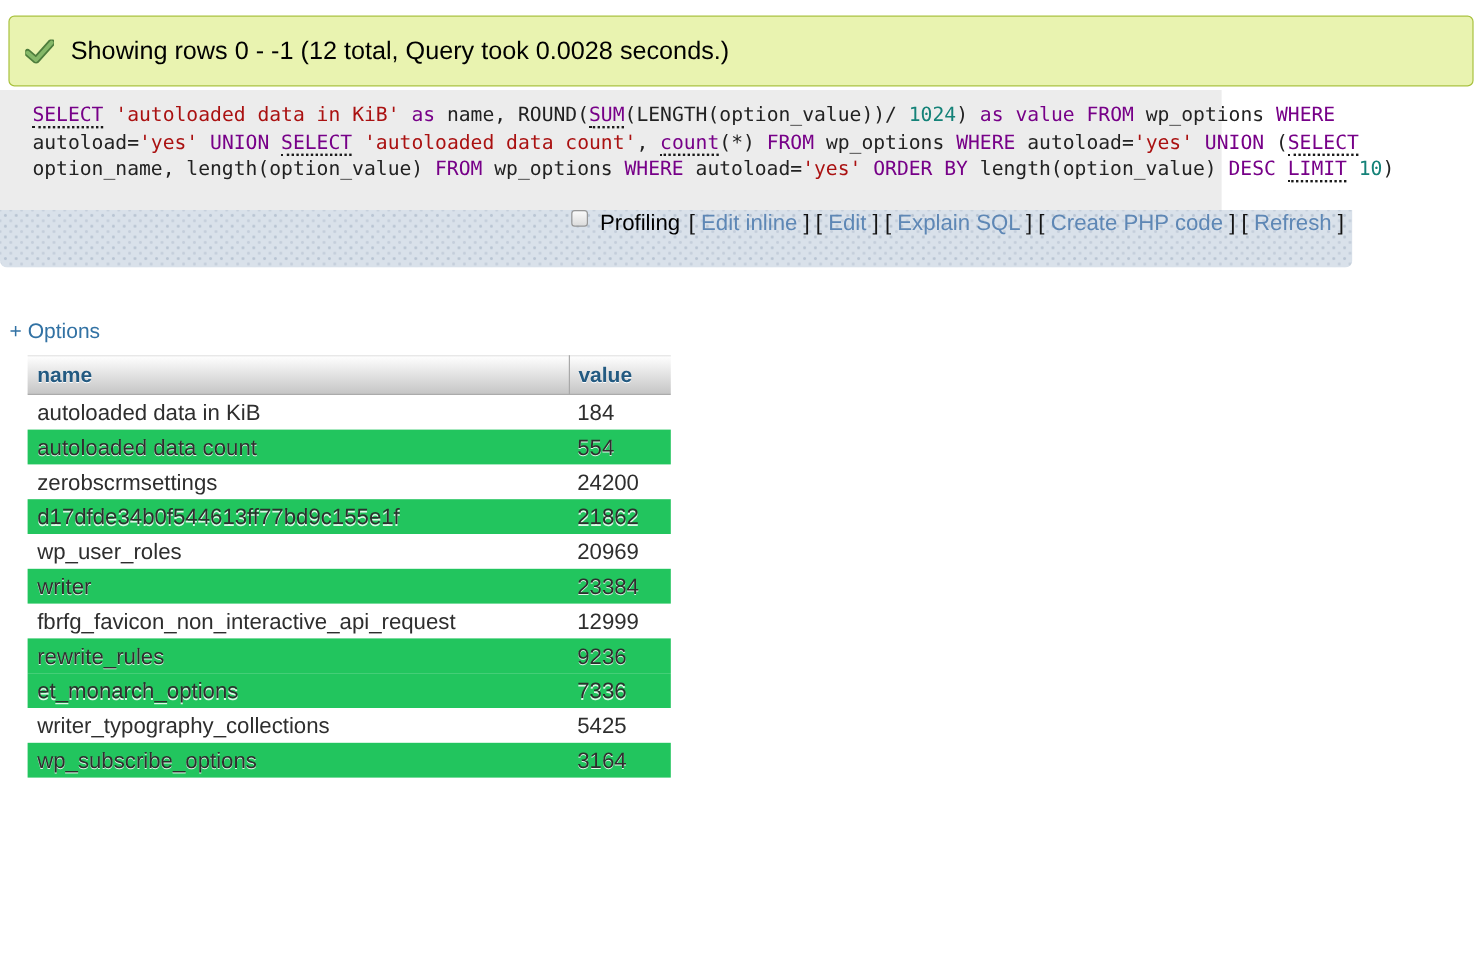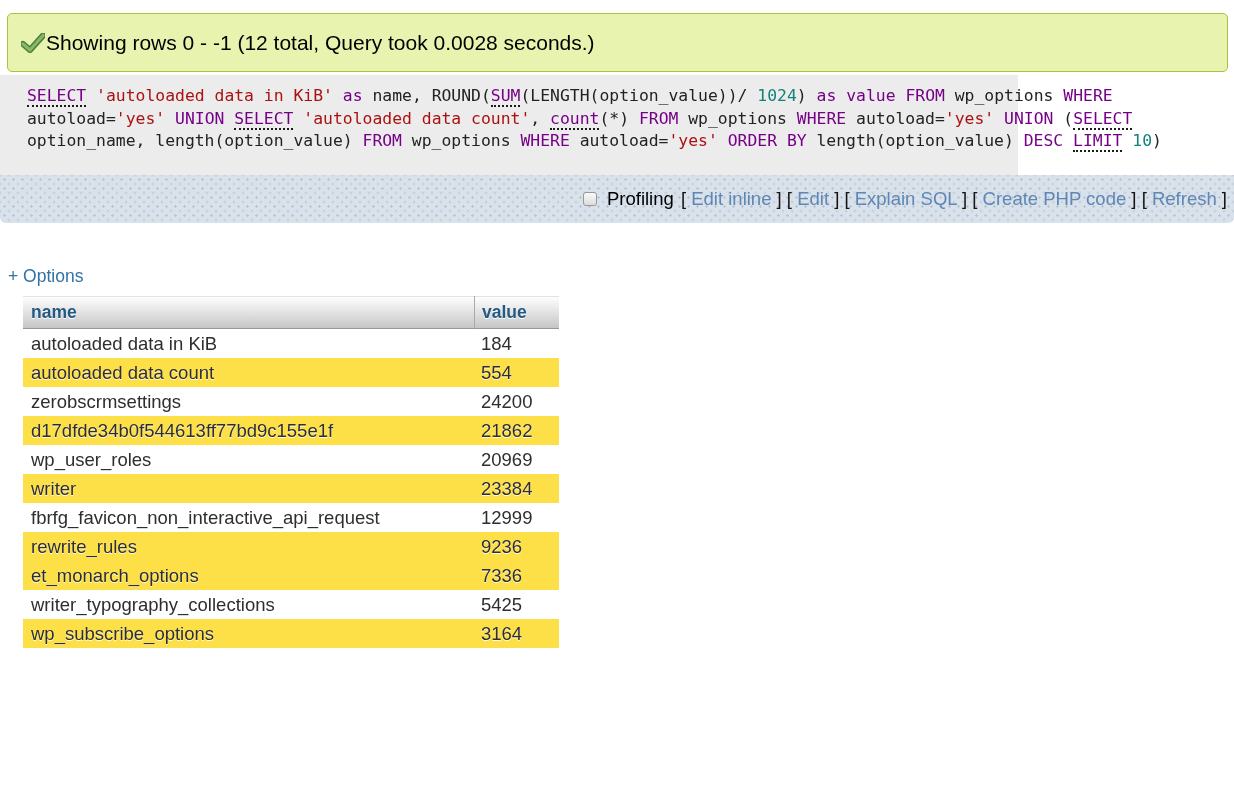--- a/index.html
+++ b/index.html
@@ -10,21 +10,21 @@
     -webkit-font-smoothing:antialiased;
   }
 
   
   .success-bar {
     position:absolute; left:7px; top:13px; width:1221px; height:59px;
     box-sizing:border-box;
     background:#e9f3b0;
     border:1px solid #a9c23f;
     border-radius:5px;
-    display:flex; align-items:center; gap:1px;
+    display:flex; align-items:center; gap:14px;
     padding-left:13px;
     font-size:21px; color:#000;
   }
   .success-check { width:24px; height:20px; flex:0 0 auto; }
 
   
   .sql-outer {
     position:absolute; left:0; top:75px; width:1018px; height:100px;
     box-sizing:border-box;
     background:#ececec;
@@ -36,30 +36,30 @@
     white-space:pre; color:#222;
   }
   .tok-pln { color:#222; }
   .tok-kw  { color:#770088; }
   .tok-kwl { color:#770088; border-bottom:2px dotted #1a1a1a; cursor:help; }
   .tok-str { color:#aa1111; }
   .tok-num { color:#148278; }
 
   
   .tools-row {
-    position:absolute; left:0; top:175px; width:1234px; height:48px;
+    position:absolute; left:0; top:175px; width:1127px; height:48px;
     box-sizing:border-box;
     background-color:#d9e1ea;
     background-image:
       radial-gradient(circle, #b9c5d3 1px, rgba(0,0,0,0) 1.35px),
       radial-gradient(circle, #c4cedb 1px, rgba(0,0,0,0) 1.35px);
     background-size:9px 9px;
     background-position:0 0, 4.5px 4.5px;
     border-radius:0 0 6px 6px;
-    display:flex; align-items:center; justify-content:flex-end;
+    display:flex; justify-content:flex-end;
     padding-right:7px;
     font-size:18.5px; color:#000;
   }
   .profiling-checkbox {
     appearance:none; -webkit-appearance:none;
     width:14px; height:14px; margin:0 10px 0 0;
     background:linear-gradient(#fafafa,#dcdcdc);
     border:1px solid #979797; border-radius:3px;
     cursor:pointer;
   }
@@ -87,21 +87,21 @@
     text-shadow:0 1px 0 #ffffff;
     cursor:pointer;
   }
   .th-name { flex:1; padding-left:8px; }
   .th-value { width:85px; box-sizing:border-box; padding-left:7px;
     border-left:1px solid #a9a9a9; height:33px; line-height:33px; }
   .tr {
     display:flex; height:29px; align-items:center;
     font-size:18.5px; color:#2e2e2e;
   }
-  .tr.alt { background:#fde047; text-shadow:0 1px 0 rgba(255,255,255,0.85); }
+  .tr.alt { background:#22c55e; text-shadow:0 1px 0 rgba(255,255,255,0.85); }
   .td-name { flex:1; padding-left:8px; overflow:hidden; white-space:nowrap; }
   .td-value { width:85px; box-sizing:border-box; padding-left:7px; }
 </style>
 </head>
 <body>
 
 <div class="success-bar">
   <svg class="success-check" viewBox="0 0 24 20" aria-hidden="true">
     <path d="M2 11 L9 17 L22 2.5" stroke="#4e7d3c" stroke-width="6.2" fill="none" stroke-linecap="round" stroke-linejoin="round"></path>
     <path d="M2 11 L9 17 L22 2.5" stroke="#85b868" stroke-width="3.2" fill="none" stroke-linecap="round" stroke-linejoin="round"></path>

